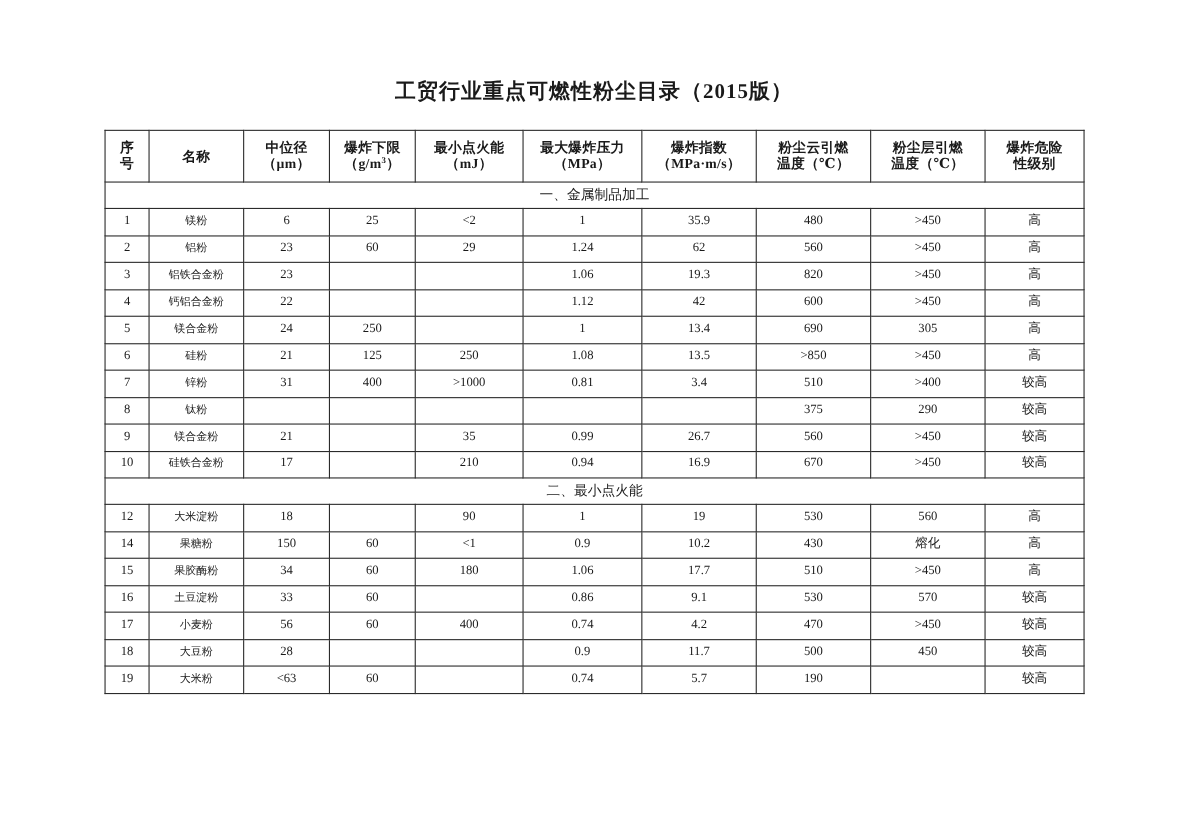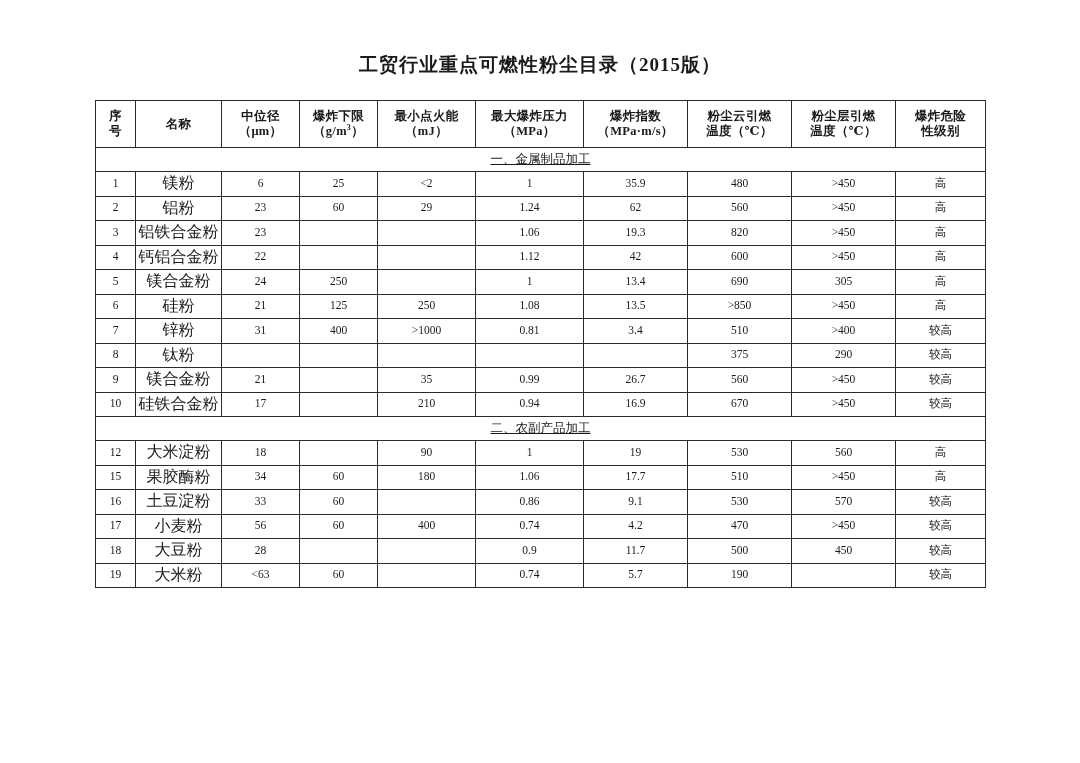--- a/index.html
+++ b/index.html
@@ -19,21 +19,21 @@
     width: 1080px;
     height: 763px;
     position: relative;
     box-sizing: border-box;
   }
   .doc-title {
     text-align: center;
     font-size: 19px;
     font-weight: bold;
     letter-spacing: 1px;
-    margin-top: 52px;
+    margin-top: 70px;
     font-family: "Liberation Serif", "DejaVu Serif", serif;
   }
   .table-wrap {
     margin: 22px auto 0 auto;
     width: 890px;
   }
   table.dust {
     border-collapse: collapse;
     width: 100%;
     table-layout: fixed;
@@ -56,27 +56,26 @@
   table.dust thead td .hdr-line {
     display: block;
     white-space: nowrap;
   }
   td.section {
     text-align: left;
     padding-left: 8px;
     font-weight: bold;
     font-size: 12.5px;
     height: 21px;
-    text-decoration: underline;
   }
   tbody td {
     height: 21.5px;
   }
   td.idx { font-size: 11.5px; }
-  td.name { font-size: 16px; }
+  td.name { font-size: 10px; }
   .sup { font-size: 8px; vertical-align: super; }
   col.c0 { width: 40px; }
   col.c1 { width: 86px; }
   col.c2 { width: 78px; }
   col.c3 { width: 78px; }
   col.c4 { width: 98px; }
   col.c5 { width: 108px; }
   col.c6 { width: 104px; }
   col.c7 { width: 104px; }
   col.c8 { width: 104px; }
@@ -264,35 +263,47 @@
             <td>17</td>
             <td></td>
             <td>210</td>
             <td>0.94</td>
             <td>16.9</td>
             <td>670</td>
             <td>&gt;450</td>
             <td>较高</td>
           </tr>
           <tr>
-            <td class="section" colspan="10">二、农副产品加工</td>
+            <td class="section" colspan="10">二、最小点火能</td>
           </tr>
           <tr>
             <td class="idx">12</td>
             <td class="name">大米淀粉</td>
             <td>18</td>
             <td></td>
             <td>90</td>
             <td>1</td>
             <td>19</td>
             <td>530</td>
             <td>560</td>
             <td>高</td>
           </tr>
           <tr>
+            <td class="idx">14</td>
+            <td class="name">果糖粉</td>
+            <td>150</td>
+            <td>60</td>
+            <td>&lt;1</td>
+            <td>0.9</td>
+            <td>10.2</td>
+            <td>430</td>
+            <td>熔化</td>
+            <td>高</td>
+          </tr>
+          <tr>
             <td class="idx">15</td>
             <td class="name">果胶酶粉</td>
             <td>34</td>
             <td>60</td>
             <td>180</td>
             <td>1.06</td>
             <td>17.7</td>
             <td>510</td>
             <td>&gt;450</td>
             <td>高</td>

